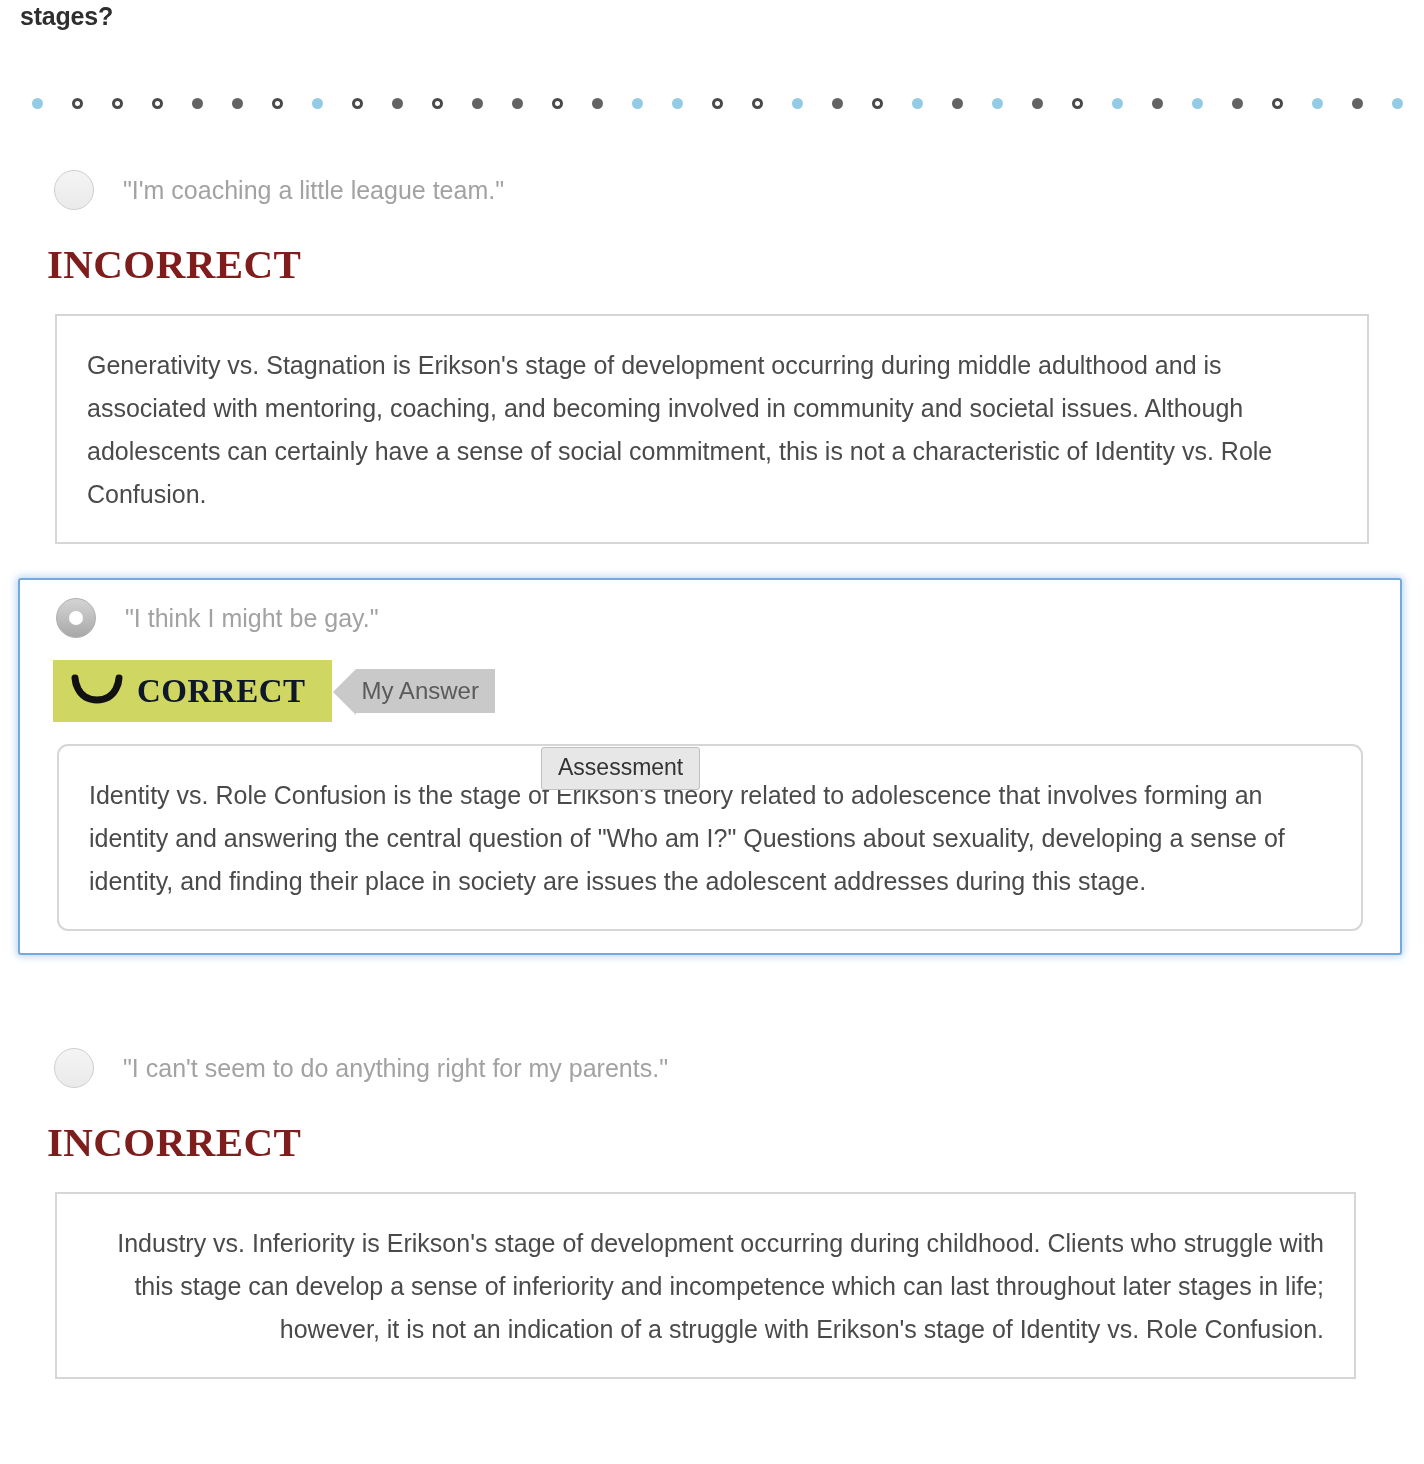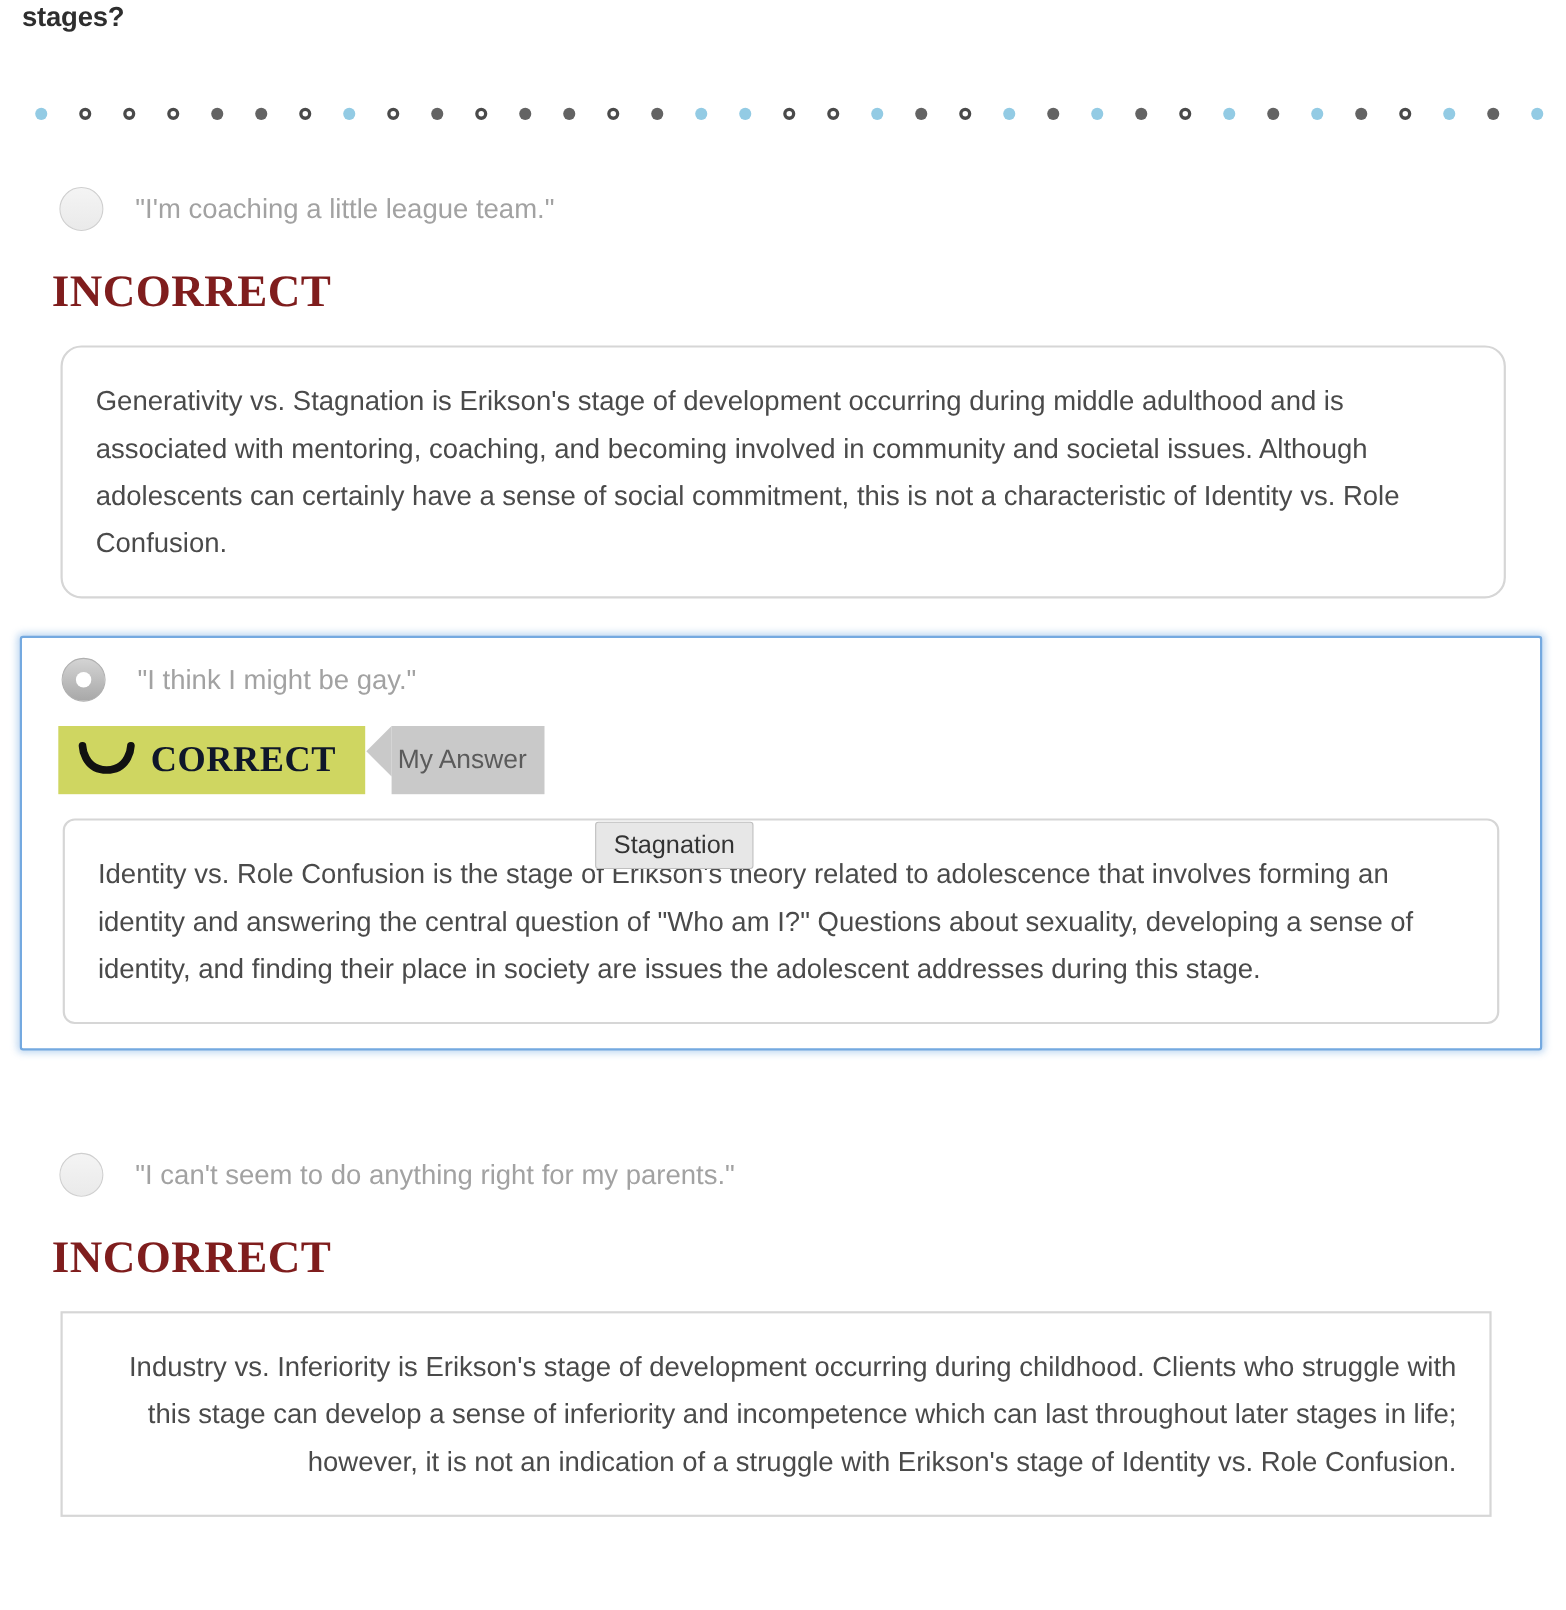--- a/index.html
+++ b/index.html
@@ -152,21 +152,21 @@
   .correct-label {
     font-family: "Liberation Serif", serif;
     font-weight: bold;
     font-size: 33px;
     color: #0f172a;
     letter-spacing: 0.5px;
   }
 
   .my-answer-tag {
     margin-left: 24px;
-    height: 62px;
+    height: 44px;
     align-self: center;
     display: flex;
     align-items: center;
     position: relative;
     background: #c9c9c9;
     padding: 0 16px 0 6px;
     box-sizing: border-box;
   }
   .my-answer-tag::before {
     content: "";
@@ -258,21 +258,21 @@
       <span class="dot dark"></span>
       <span class="dot blue"></span>
     </div>
 
   <div class="option-block" id="block-1" style="top:170px;">
     <div class="option-row">
       <span class="radio empty"></span>
       <span class="option-text">"I'm coaching a little league team."</span>
     </div>
     <div class="verdict-incorrect">INCORRECT</div>
-    <div class="explanation" style="margin:26px 55px 16px 55px;border-radius:19px;">Generativity vs. Stagnation is Erikson's stage of development occurring during middle adulthood and is associated with mentoring, coaching, and becoming involved in community and societal issues. Although adolescents can certainly have a sense of social commitment, this is not a characteristic of Identity vs. Role Confusion.</div>
+    <div class="explanation" style="margin:26px 55px 16px 55px;">Generativity vs. Stagnation is Erikson's stage of development occurring during middle adulthood and is associated with mentoring, coaching, and becoming involved in community and societal issues. Although adolescents can certainly have a sense of social commitment, this is not a characteristic of Identity vs. Role Confusion.</div>
   </div>
 
   <div class="option-block selected" id="block-2" style="top:578px;padding-bottom:22px;">
     <div class="option-row" style="padding-top:18px;">
       <span class="radio checked"></span>
       <span class="option-text">"I think I might be gay."</span>
     </div>
 
     <div class="verdict-correct-row">
       <div class="correct-badge">
@@ -282,21 +282,21 @@
         <span class="correct-label">CORRECT</span>
       </div>
       <div class="my-answer-tag">
         <span class="my-answer-label">My Answer</span>
       </div>
     </div>
 
     <div class="explanation" style="margin:22px 37px 0 37px;border-radius:11px;">Identity vs. Role Confusion is the stage of Erikson's theory related to adolescence that involves forming an identity and answering the central question of "Who am I?" Questions about sexuality, developing a sense of identity, and finding their place in society are issues the adolescent addresses during this stage.</div>
   </div>
 
-  <div class="assessment-tip">Stagnation</div>
+  <div class="assessment-tip">Assessment</div>
 
   <div class="option-block" id="block-3" style="top:1048px;">
     <div class="option-row">
       <span class="radio empty"></span>
       <span class="option-text">"I can't seem to do anything right for my parents."</span>
     </div>
     <div class="verdict-incorrect">INCORRECT</div>
     <div class="explanation" style="margin:26px 68px 0 55px;text-align:right;">Industry vs. Inferiority is Erikson's stage of development occurring during childhood. Clients who struggle with this stage can develop a sense of inferiority and incompetence which can last throughout later stages in life; however, it is not an indication of a struggle with Erikson's stage of Identity vs. Role Confusion.</div>
   </div>
 

